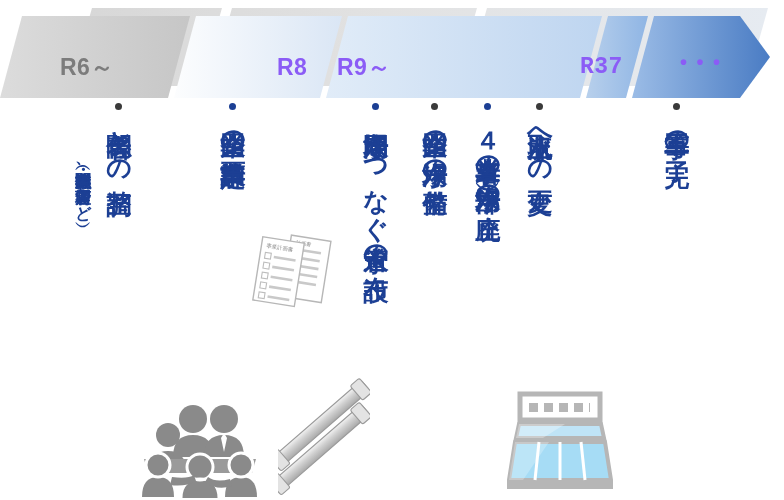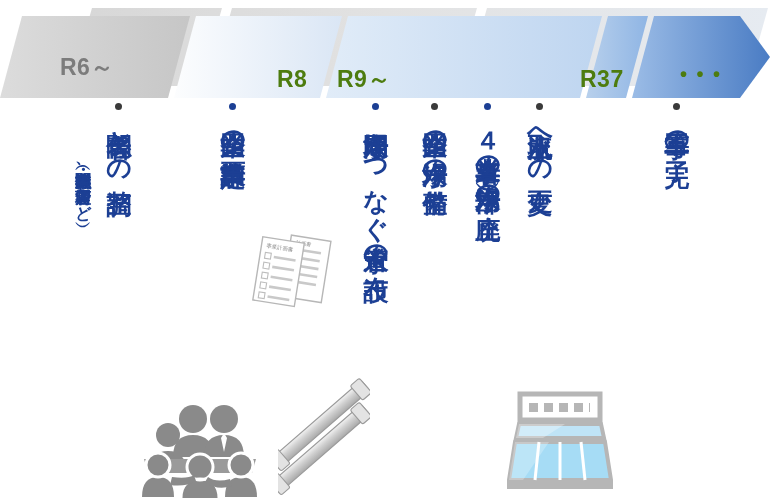--- a/index.html
+++ b/index.html
@@ -18,21 +18,21 @@
   .seg svg{display:block;}
   .seg-label{
     position:absolute;
     font-size:23px;
     font-weight:bold;
     letter-spacing:.5px;
     white-space:nowrap;
     line-height:1;
   }
   .lbl-gray{color:#7c7c7c;}
-  .lbl-blue{color:#4d7c0f;margin-top:12px;}
+  .lbl-blue{color:#8b5cf6;}
 
   
   .col{
     position:absolute;
     writing-mode:vertical-rl;
     text-orientation:upright;
     -webkit-writing-mode:vertical-rl;
     color:#1c3f94;
     line-height:1.02;
     white-space:nowrap;
@@ -107,21 +107,21 @@
 
         <polygon points="608,0 648,0 626,82 586,82" fill="url(#g4)"></polygon>
 
         <polygon points="654,0 740,0 770,41 740,82 632,82" fill="url(#g5)"></polygon>
       </svg>
     </div>
 
     <span class="seg-label lbl-gray" style="left:60px;top:56px;">R6～</span>
     <span class="seg-label lbl-blue" style="left:277px;top:56px;">R8</span>
     <span class="seg-label lbl-blue" style="left:337px;top:56px;text-align:center;">R9～</span>
-    <span class="seg-label lbl-blue" style="left:580px;top:56px;">R37</span>
+    <span class="seg-label lbl-blue" style="left:580px;top:56px;font-family:Liberation Mono, monospace;">R37</span>
     <span class="seg-label lbl-blue" style="left:680px;top:52px;font-size:20px;letter-spacing:2px;">• • •</span>
   </div>
 
   <span class="bullet dark" style="left:115px;top:103px;"></span>
   <span class="bullet blue" style="left:229px;top:103px;"></span>
   <span class="bullet blue" style="left:372px;top:103px;"></span>
   <span class="bullet dark" style="left:431px;top:103px;"></span>
   <span class="bullet blue" style="left:484px;top:103px;"></span>
   <span class="bullet dark" style="left:536px;top:103px;"></span>
   <span class="bullet dark" style="left:673px;top:103px;"></span>

